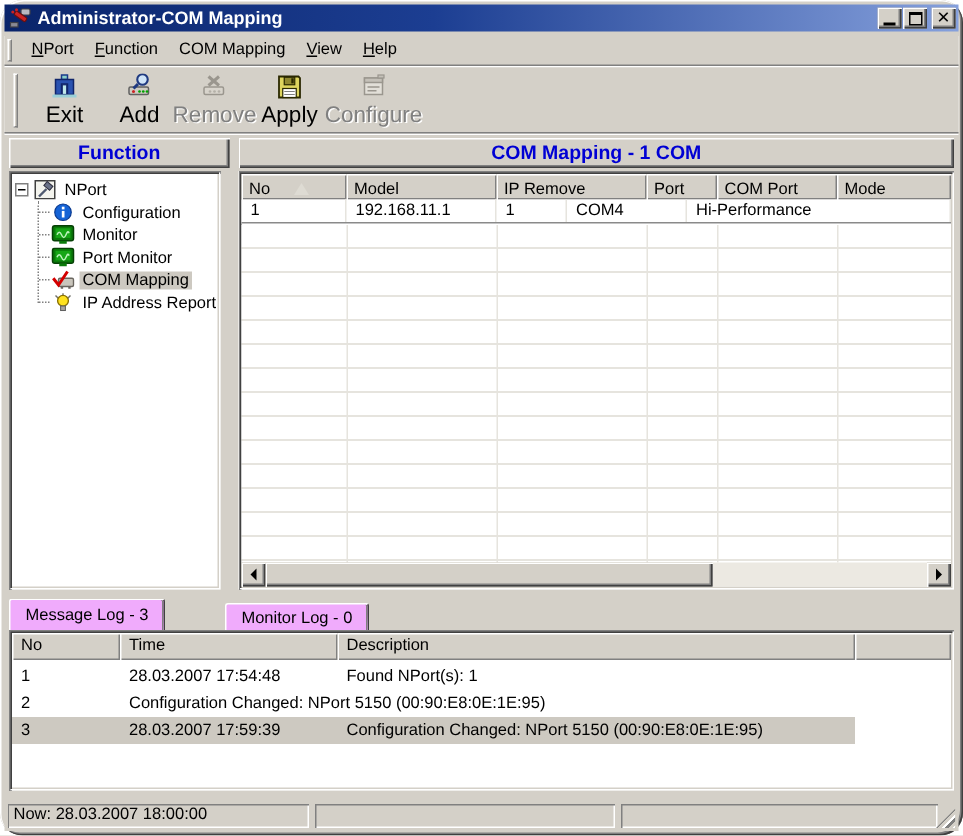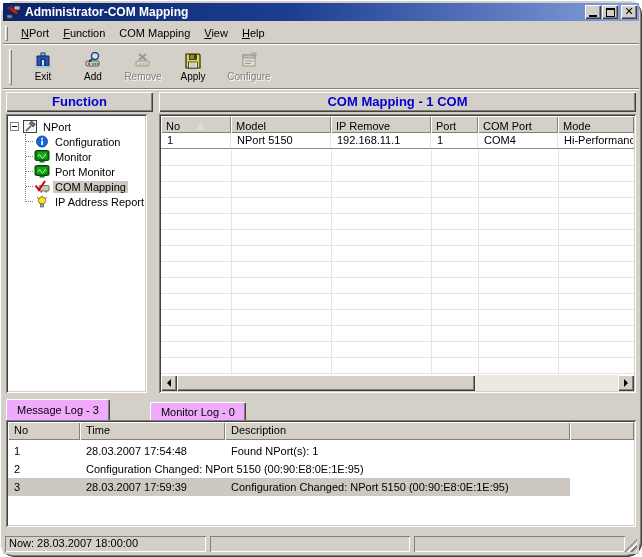--- a/index.html
+++ b/index.html
@@ -47,21 +47,21 @@
   
   .toolbar {
     position:absolute; left:3px; top:45px; right:3px; height:44px;
     display:flex; align-items:center; padding-left:4px; background:#d4d0c8;
     border-bottom:1px solid #808080; box-shadow:0 1px 0 #ffffff;
   }
   .toolbar .gripper { height:36px; }
   .tbtn { width:50px; height:40px; display:flex; flex-direction:column; align-items:center;
     justify-content:center; gap:1px; }
   .tbtn.wide { width:62px; }
-  .tbtn .lbl { font-size:10px; }
+  .tbtn .lbl { font-size:15px; }
   .tbtn.disabled .lbl { color:#808080; text-shadow:1px 1px 0 #ffffff; }
 
   
   .panel-header {
     position:absolute; height:20px; background:#d4d0c8;
     box-shadow: inset 1px 1px 0 #ffffff, inset -1px -1px 0 #404040, inset -2px -2px 0 #808080;
     color:#0000d4; font-weight:bold; font-size:13px; text-align:center; line-height:19px;
   }
   .hdr-left { left:6px; top:92px; width:147px; }
   .hdr-right { left:159px; top:92px; width:477px; }
@@ -321,21 +321,20 @@
         <span class="sort-tri"></span>
       </div>
       <div class="gh-cell c1">Model</div>
       <div class="gh-cell c2">IP Remove</div>
       <div class="gh-cell c3">Port</div>
       <div class="gh-cell c4">COM Port</div>
       <div class="gh-cell c5">Mode</div>
     </div>
     <div class="grid-row1">
       <div class="gr-cell c0">1</div>
-      <div class="gr-cell c1">NPort 5150</div>
       <div class="gr-cell c2">192.168.11.1</div>
       <div class="gr-cell c3">1</div>
       <div class="gr-cell c4">COM4</div>
       <div class="gr-cell c5">Hi-Performance</div>
     </div>
     <div class="hscroll">
       <div class="sb-btn sb-left">
           <div class="arr-l"></div>
         </div>
       <div class="sb-thumb"></div>

